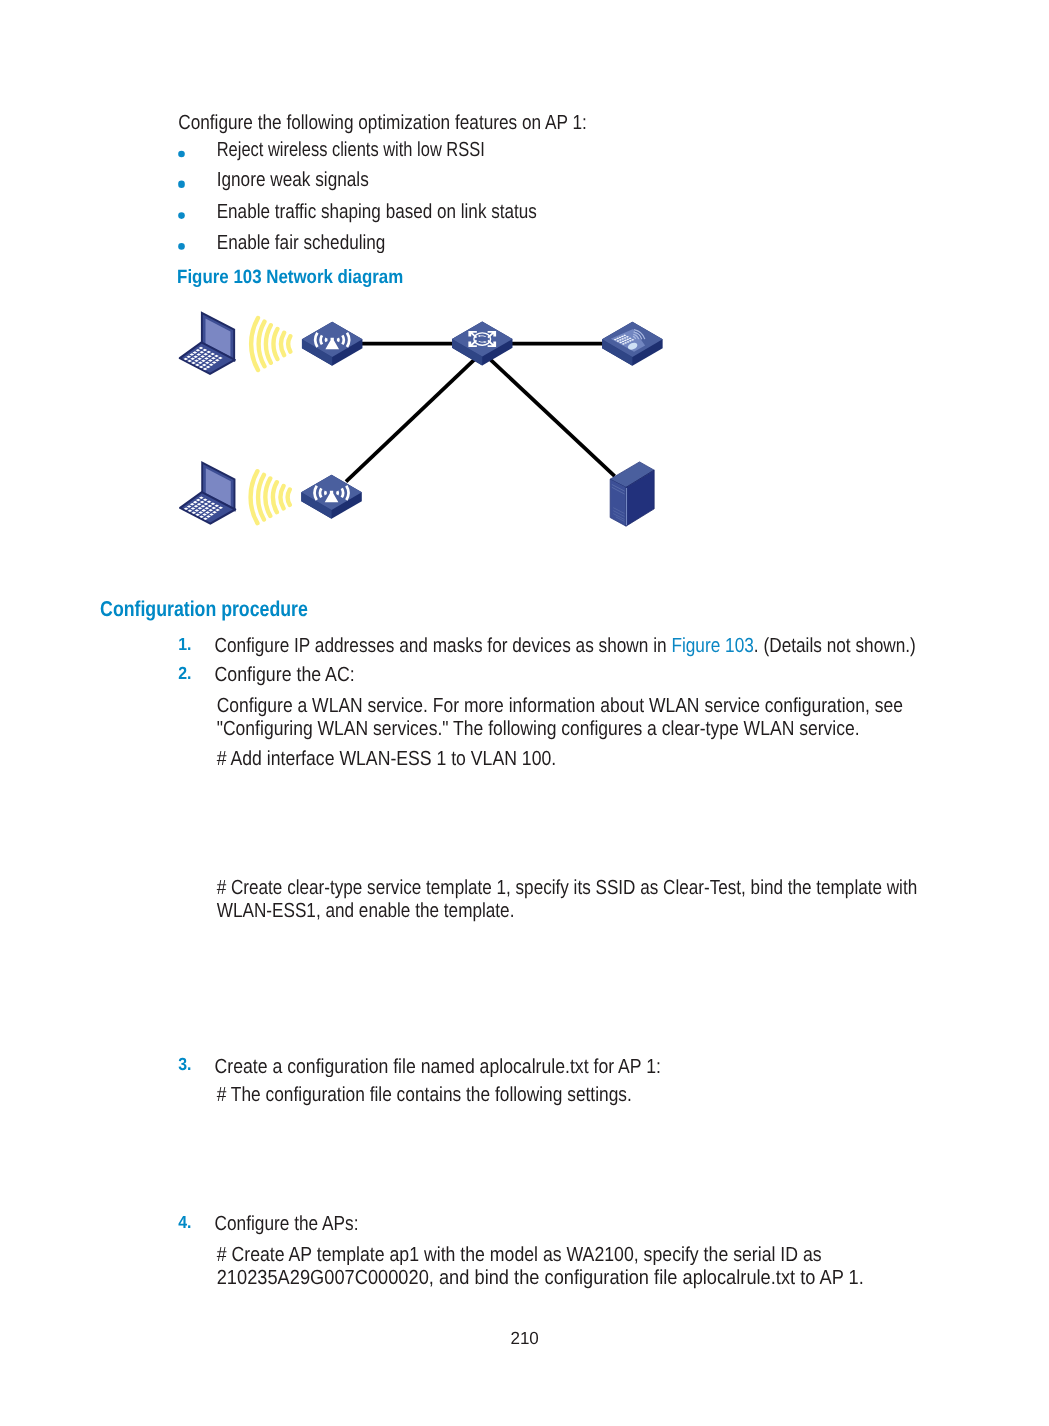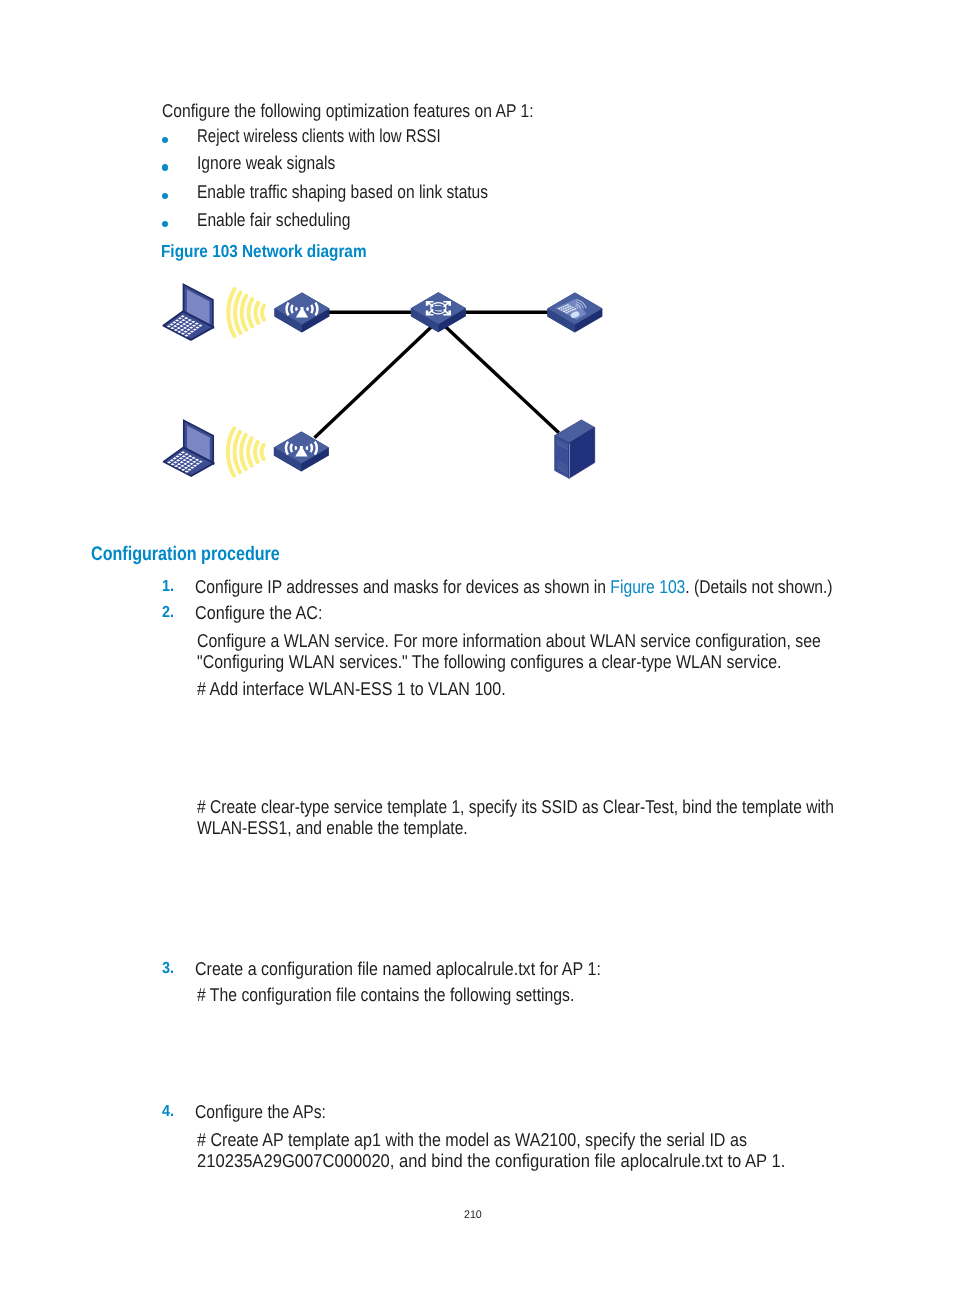--- a/index.html
+++ b/index.html
@@ -10,21 +10,21 @@
   .bullet{position:absolute;width:6.4px;height:6.4px;border-radius:50%;background:#0a8ac8;}
   .num{position:absolute;font-size:16px;font-weight:bold;color:#0089c6;line-height:1;
        transform:scaleX(0.9);transform-origin:0 0;}
   .figcap{position:absolute;font-size:17.5px;font-weight:bold;color:#0089c6;line-height:1;
       transform:scaleX(0.877);transform-origin:0 0;white-space:nowrap;}
   .h3{position:absolute;font-size:19.6px;font-weight:bold;color:#0089c6;line-height:1;
       transform:scaleX(0.822);transform-origin:0 0;white-space:nowrap;}
   .lnk{color:#0b87c4;}
   .diagwrap{position:absolute;left:0;top:0;width:954px;height:1296px;pointer-events:none}
   .diagram{display:block}
-  .pgnum{position:absolute;font-size:11px;line-height:1;transform:scaleX(0.968);transform-origin:0 0;}
+  .pgnum{position:absolute;font-size:16px;line-height:1;transform:scaleX(0.968);transform-origin:0 0;}
 </style>
 </head>
 <body>
 
 <div class="page">
 
   <div class="tx" style="left:161.9px;top:101.7px;--sx:0.8466">Configure the following optimization features on AP 1:</div>
 
   <div class="bullet" style="left:161.9px;top:136.8px"></div>
   <div class="tx" style="left:196.6px;top:126.6px;--sx:0.8090">Reject wireless clients with low RSSI</div>

